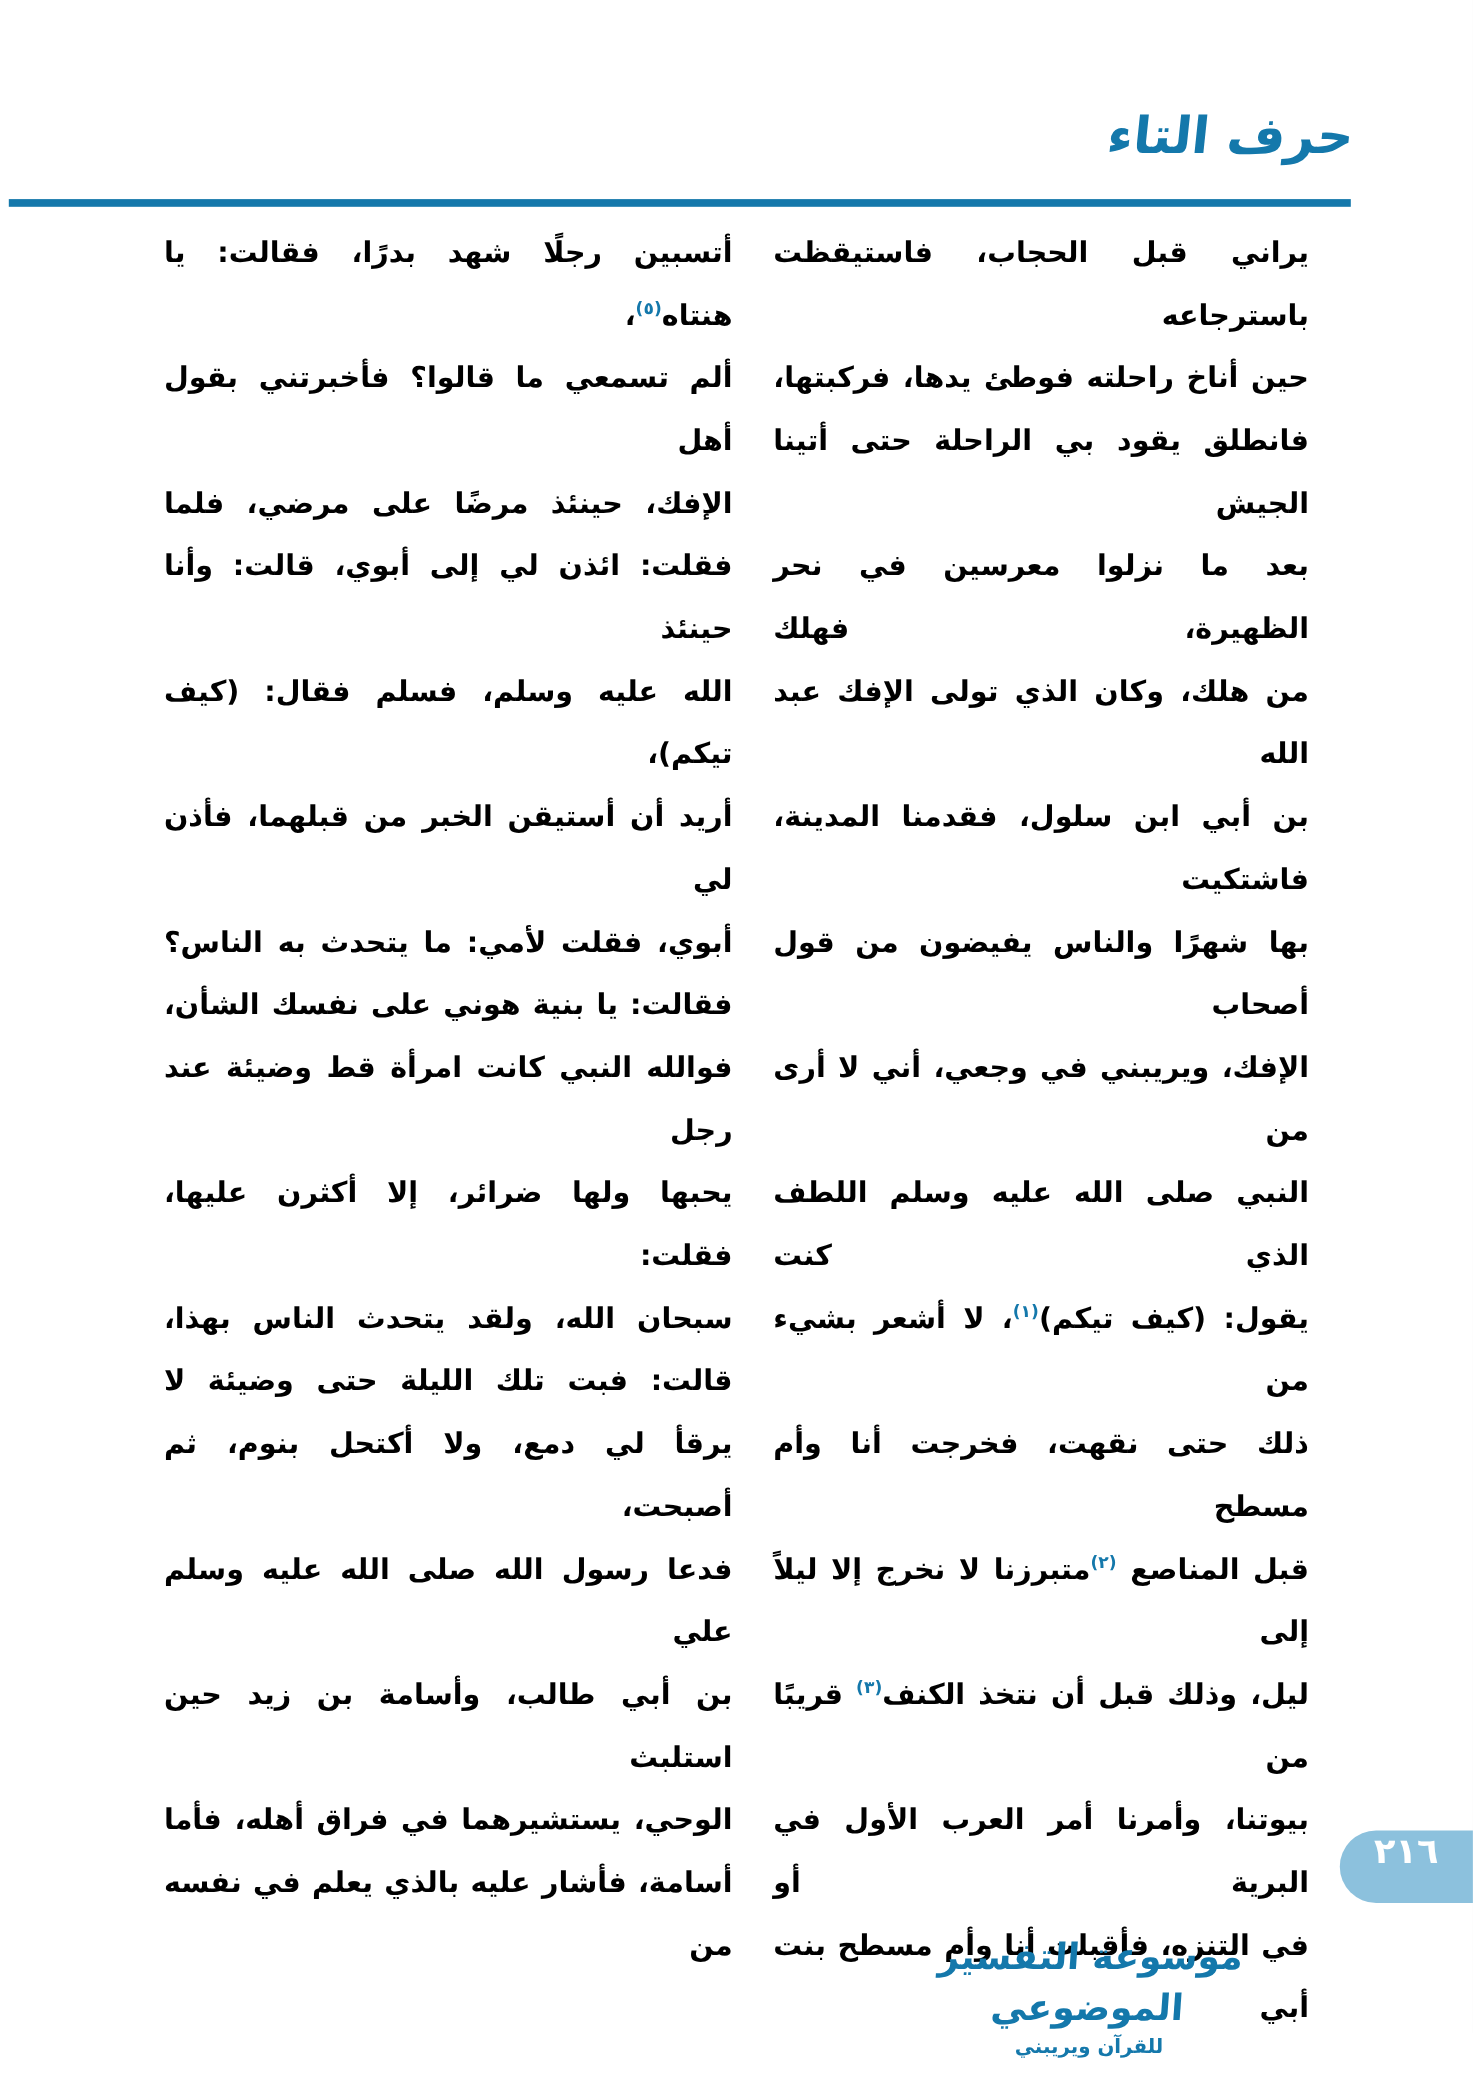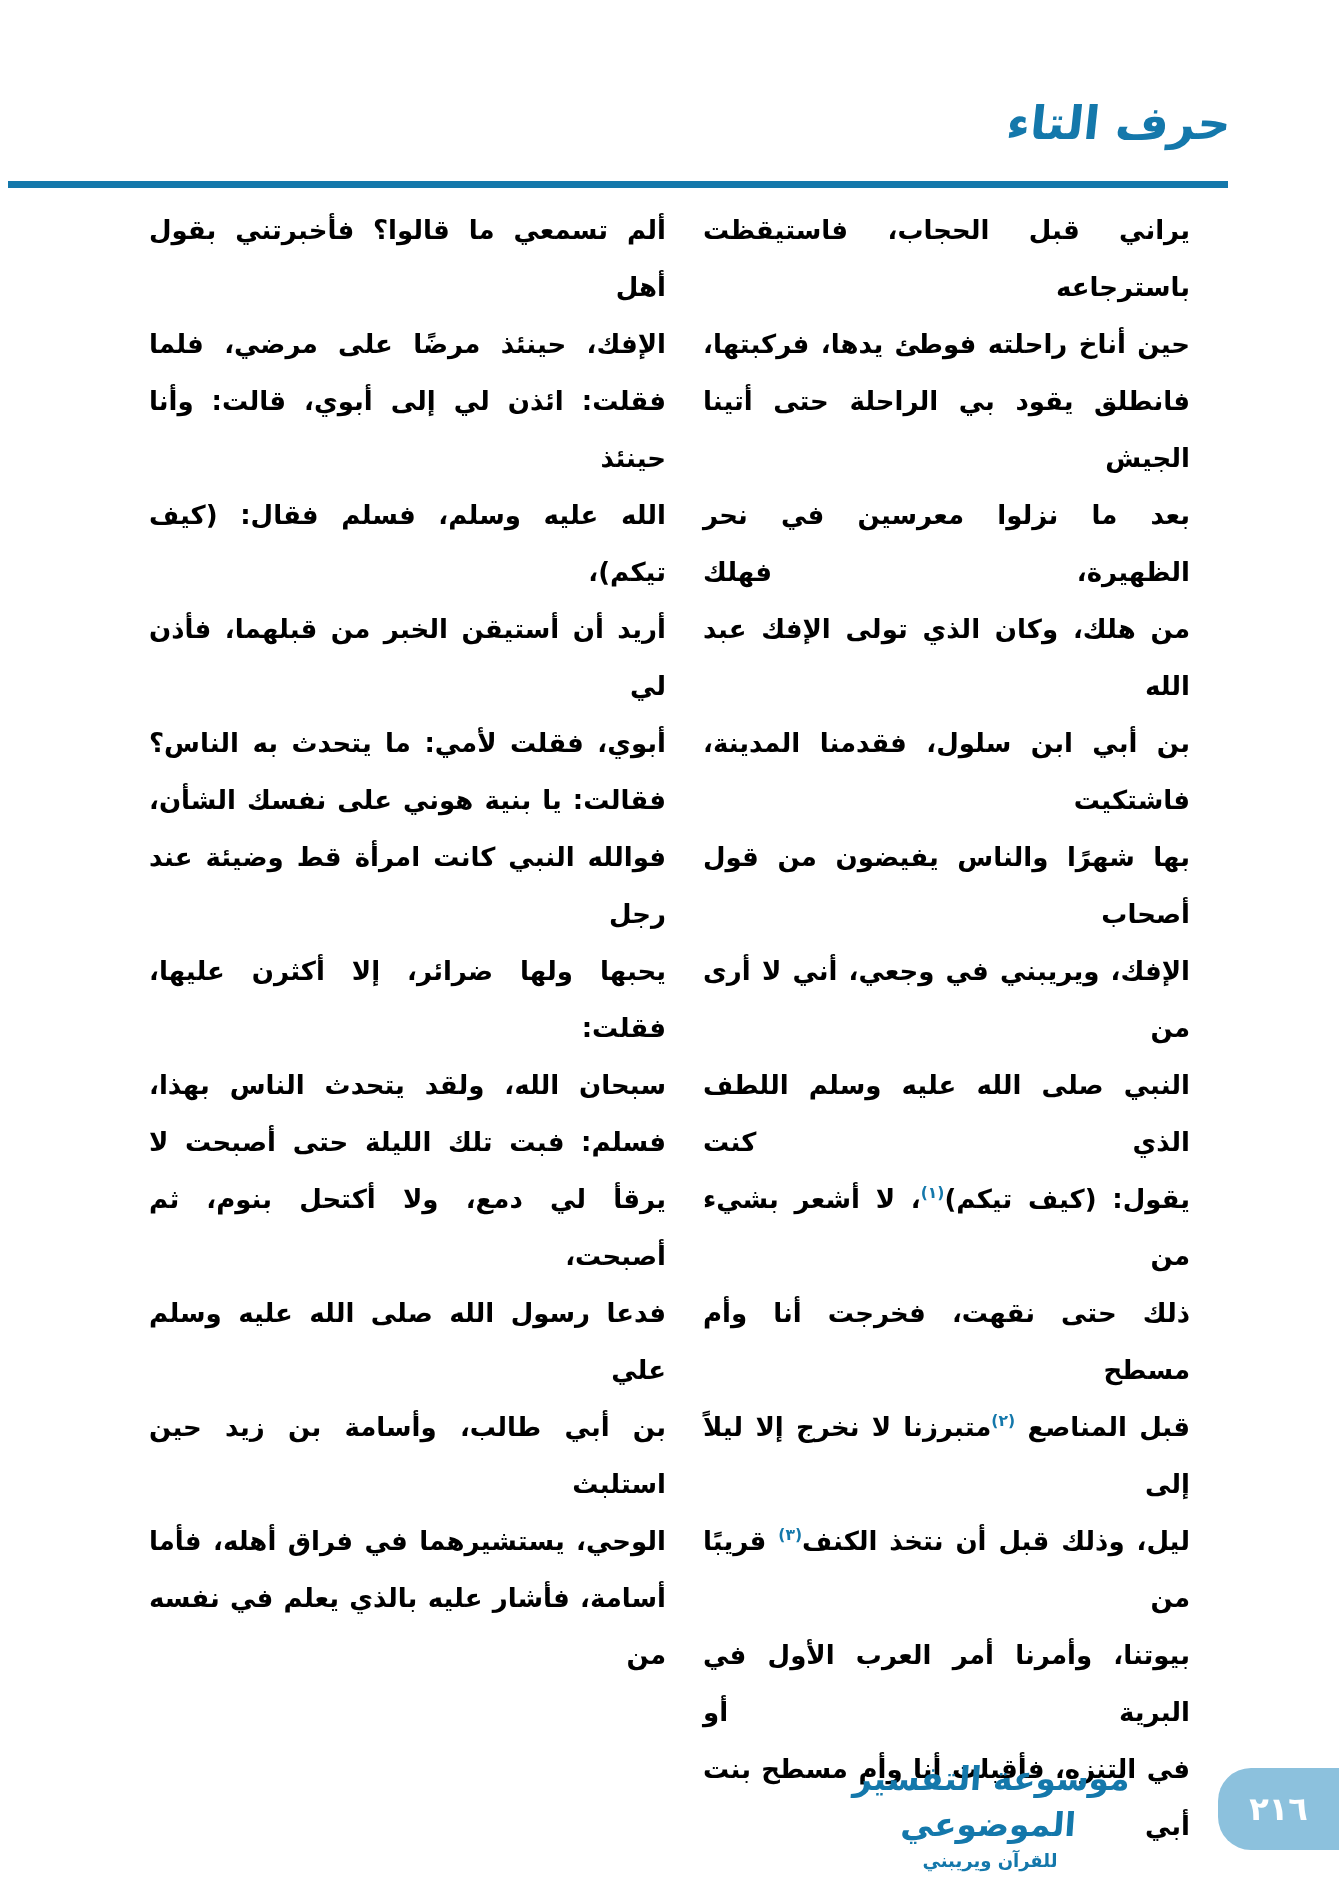--- a/index.html
+++ b/index.html
@@ -82,28 +82,28 @@
     letter-spacing:-1px;
   }
   .logo-subtitle{
     font-size:18px;
     font-weight:700;
     line-height:26px;
     letter-spacing:-1px;
   }
   .page-tab{
     position:absolute;
-    top:1768px;
+    top:1664px;
     right:0;
     width:121px;
-    height:82px;
+    height:66px;
     background:var(--tab-bg);
     border-radius:33px 0 0 33px;
     display:flex;
-    align-items:center;
+    align-items:flex-start;
     justify-content:center;
   }
   .page-tab span{
     color:var(--tab-text);
     font-size:32px;
     font-weight:700;
     letter-spacing:4px;
   }
 </style>
 </head>
@@ -132,31 +132,32 @@
           <div class="body-line">قبل المناصع <sup class="fnref">(٢)</sup>متبرزنا لا نخرج إلا ليلاً إلى</div>
           <div class="body-line">ليل، وذلك قبل أن نتخذ الكنف<sup class="fnref">(٣)</sup> قريبًا من</div>
           <div class="body-line">بيوتنا، وأمرنا أمر العرب الأول في البرية أو</div>
           <div class="body-line">في التنزه، فأقبلت أنا وأم مسطح بنت أبي</div>
         </div>
 
     </section>
 
     <section class="col col-left">
       <div class="body" id="left-body">
+          <div class="body-line">أتسبين رجلًا شهد بدرًا، فقالت: يا هنتاه<sup class="fnref">(٥)</sup>،</div>
           <div class="body-line">ألم تسمعي ما قالوا؟ فأخبرتني بقول أهل</div>
           <div class="body-line">الإفك، حينئذ مرضًا على مرضي، فلما</div>
           <div class="body-line">فقلت: ائذن لي إلى أبوي، قالت: وأنا حينئذ</div>
           <div class="body-line">الله عليه وسلم، فسلم فقال: (كيف تيكم)،</div>
           <div class="body-line">أريد أن أستيقن الخبر من قبلهما، فأذن لي</div>
           <div class="body-line">أبوي، فقلت لأمي: ما يتحدث به الناس؟</div>
           <div class="body-line">فقالت: يا بنية هوني على نفسك الشأن،</div>
           <div class="body-line">فوالله النبي كانت امرأة قط وضيئة عند رجل</div>
           <div class="body-line">يحبها ولها ضرائر، إلا أكثرن عليها، فقلت:</div>
           <div class="body-line">سبحان الله، ولقد يتحدث الناس بهذا،</div>
-          <div class="body-line">فسلم: فبت تلك الليلة حتى أصبحت لا</div>
+          <div class="body-line">قالت: فبت تلك الليلة حتى وضيئة لا</div>
           <div class="body-line">يرقأ لي دمع، ولا أكتحل بنوم، ثم أصبحت،</div>
           <div class="body-line">فدعا رسول الله صلى الله عليه وسلم علي</div>
           <div class="body-line">بن أبي طالب، وأسامة بن زيد حين استلبث</div>
           <div class="body-line">الوحي، يستشيرهما في فراق أهله، فأما</div>
           <div class="body-line">أسامة، فأشار عليه بالذي يعلم في نفسه من</div>
         </div>
 
     </section>
 
   </div>

